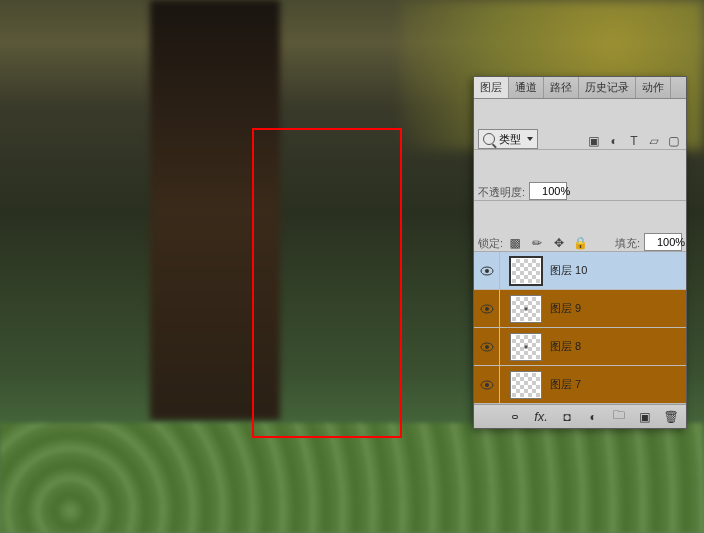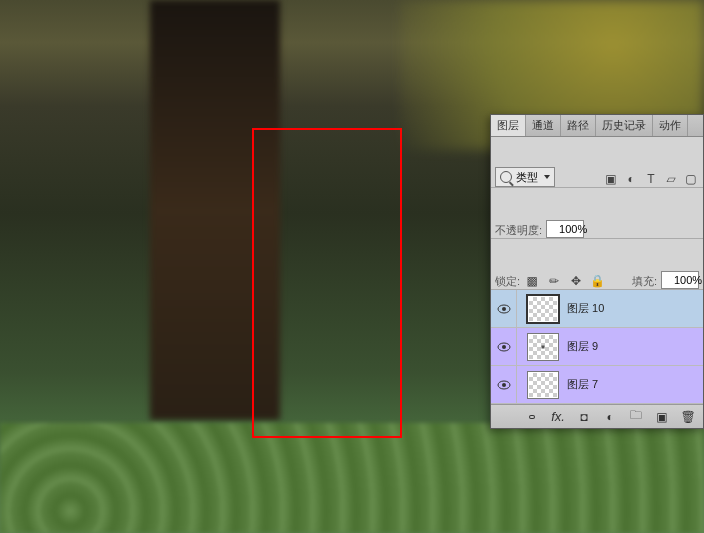--- a/index.html
+++ b/index.html
@@ -2,35 +2,35 @@
 <html><head>
 <meta charset="utf-8">
 <style>
 * { box-sizing: border-box; margin: 0; padding: 0; }
 body { width: 704px; height: 533px; overflow: hidden; font-family: "Microsoft YaHei", sans-serif; font-size: 11px; position: relative; background: #000; }
 .canvas { position: absolute; inset: 0; background: linear-gradient(180deg, #4a4a30 0%, #5a5838 8%, #3a3a2a 20%, #2a3020 40%, #3a5030 70%, #4a7040 85%, #5a8050 100%); }
 .canvas::before { content:""; position:absolute; left:150px; top:0; width:130px; height:420px; background: linear-gradient(180deg, #1a1510 0%, #3a2a1a 50%, #2a2015 100%); filter: blur(3px); }
 .canvas::after { content:""; position:absolute; top:0; right:0; left:400px; height:150px; background: radial-gradient(circle at 70% 30%, #b8a830 0%, #888830 50%, transparent 100%); filter: blur(6px); opacity:0.7; }
 .foliage { position:absolute; bottom:0; left:0; right:0; height:110px; background: repeating-radial-gradient(circle at 10% 80%, #6a9050 0, #4a7030 15px, #5a8040 30px), #5a8040; filter: blur(2px); }
 .sel { position: absolute; left: 252px; top: 128px; width: 150px; height: 310px; border: 2px solid #f00; }
-.panel { position: absolute; right: 0; bottom: 104px; width: 214px; background: #d4d4d4; border: 1px solid #5a5a5a; box-shadow: -2px 2px 8px rgba(0,0,0,0.4); }
+.panel { position: absolute; right: 17px; bottom: 104px; width: 214px; background: #d4d4d4; border: 1px solid #5a5a5a; box-shadow: -2px 2px 8px rgba(0,0,0,0.4); }
 .tabs { display:flex; background: linear-gradient(#c8c8c8,#b8b8b8); border-bottom:1px solid #888; height:22px; }
 .tab { padding:3px 6px; font-size:11px; color:#333; border-right:1px solid #999; cursor:pointer; }
 .tab.active { background:#e0e0e0; }
 .row { display:flex; align-items:flex-end; height:26px; padding:0 4px; gap:4px; border-bottom:1px solid #aaa; background:#d4d4d4;margin-top:25px; }
 .filter-sel { display:flex; align-items:center; gap:4px; border:1px solid #888; background:#e8e8e8; padding:1px 4px; height:20px; }
 .search-icon { width:12px; height:12px; border:1.5px solid #555; border-radius:50%; position:relative; }
 .search-icon::after { content:""; position:absolute; width:5px; height:1.5px; background:#555; bottom:-2px; right:-3px; transform:rotate(45deg); }
 .caret { width:0; height:0; border-left:3px solid transparent; border-right:3px solid transparent; border-top:4px solid #333; margin-left:2px; }
 .ico { width:16px; height:16px; display:flex; align-items:center; justify-content:center; color:#444; font-size:12px; cursor:pointer; }
 .blend { display:flex; align-items:center; justify-content:space-between; border:1px solid #888; background:#e8e8e8; padding:2px 4px; height:20px; width:98px; }
 .lbl { color:#555; font-size:11px; white-space:nowrap; }
 .val { display:flex; align-items:center; border:1px solid #888; background:#fff; padding:1px 12px; height:18px; width:38px; font-size:11px; }
 .lock-icons { display:flex; align-items:center; gap:6px; }
-.layers { background:#c4b5fd; }
+.layers { background:#a16207; }
 .layer { display:flex; align-items:center; height:38px; border-bottom:1px solid #bbb; }
 .layer.active { background:#b8d0e8; }
 .eye { width:26px; height:38px; display:flex; align-items:center; justify-content:center; border-right:1px solid #bbb; cursor:pointer; }
 .eye svg { width:14px; height:10px; }
 .thumb-outer { width:32px; height:28px; border:1px solid #777; margin:0 8px 0 10px; display:flex; align-items:center; justify-content:center; background:#fff; position:relative; }
 .thumb-inner { width:28px; height:24px; background: repeating-conic-gradient(#ccc 0% 25%, #fff 0% 50%) 0 0/8px 8px; position:relative; }
 .thumb-dot { position:absolute; top:50%; left:50%; width:3px; height:3px; background:#555; transform:translate(-50%,-50%); }
 .layer-name { font-size:11px; color:#222; }
 .layer.active .thumb-outer { border-color:#333; box-shadow:0 0 0 1px #333; }
 .footer { display:flex; align-items:center; justify-content:flex-end; gap:8px; height:24px; padding:0 6px; background:linear-gradient(#d0d0d0,#c0c0c0); border-top:1px solid #999; }
@@ -119,20 +119,34 @@
     <span class="layer-name">图层 9</span>
       </div>
       <div class="layer">
     <div class="eye">
       <svg viewBox="0 0 14 10">
             <ellipse cx="7" cy="5" rx="6" ry="4" fill="none" stroke="#333" stroke-width="1"></ellipse>
             <circle cx="7" cy="5" r="2" fill="#333"></circle>
           </svg>
     </div>
     <div class="thumb-outer">
+      <div class="thumb-inner">
+            <div class="thumb-dot"></div>
+          </div>
+    </div>
+    <span class="layer-name">图层 8</span>
+      </div>
+      <div class="layer">
+    <div class="eye">
+      <svg viewBox="0 0 14 10">
+            <ellipse cx="7" cy="5" rx="6" ry="4" fill="none" stroke="#333" stroke-width="1"></ellipse>
+            <circle cx="7" cy="5" r="2" fill="#333"></circle>
+          </svg>
+    </div>
+    <div class="thumb-outer">
       <div class="thumb-inner"></div>
     </div>
     <span class="layer-name">图层 7</span>
       </div>
     </div>
 
   <div class="footer">
     <span class="ico link-ico">
         <svg viewBox="0 0 12 12">
           <path d="M3 6a2 2 0 012-2h1v1H5a1 1 0 100 2h1v1H5a2 2 0 01-2-2zm3-2h1a2 2 0 010 4H6V7h1a1 1 0 100-2H6V4z" fill="#333"></path>

